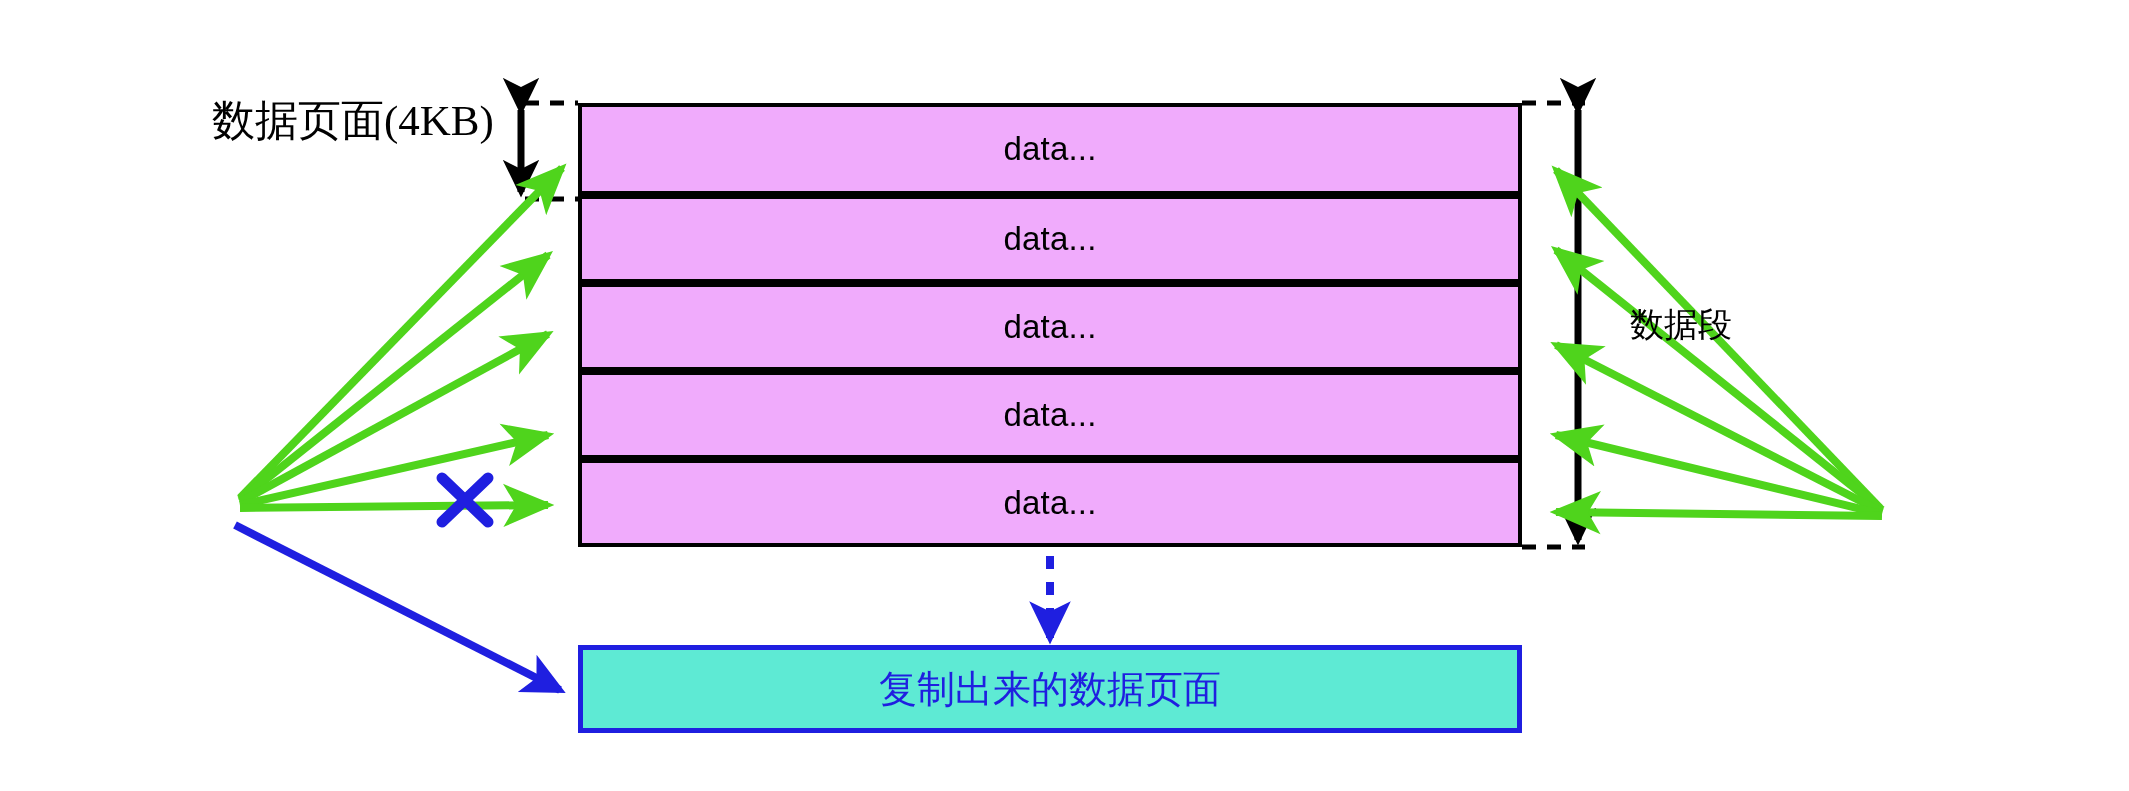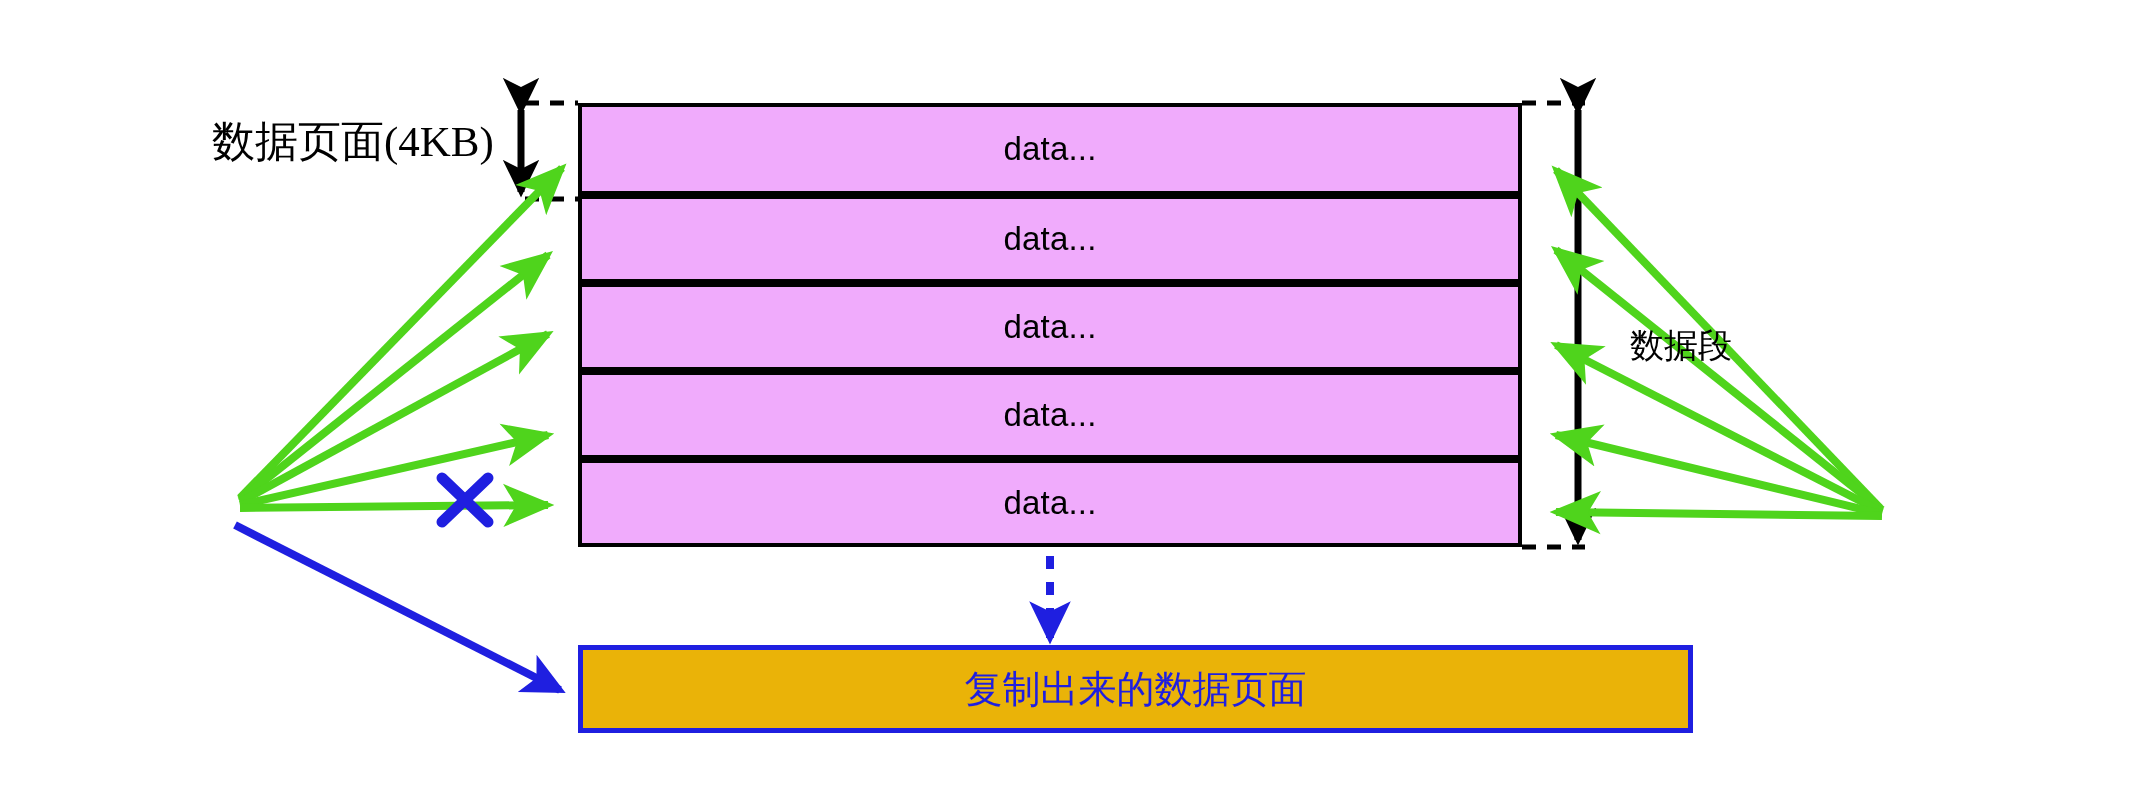--- a/index.html
+++ b/index.html
@@ -19,21 +19,20 @@
     position: absolute;
     left: 0;
     top: 0;
     width: 2129px;
     height: 791px;
   }
   .txt {
     position: absolute;
     white-space: nowrap;
     line-height: 1;
-    margin-top: 21px;
   }
   .cjk-serif {
     font-family: "Liberation Serif", "DejaVu Serif", serif;
   }
   .latin-sans {
     font-family: "Liberation Sans", "DejaVu Sans", sans-serif;
   }
 
   
   #page-size-label {
@@ -90,25 +89,25 @@
     font-size: 62px;
     color: #e01b17;
     transform: translateY(-50%);
   }
 
   
   #copied-box {
     position: absolute;
     left: 578px;
     top: 645px;
-    width: 1115px;
+    width: 944px;
     height: 88px;
     box-sizing: border-box;
     border: 5px solid #1f1fe0;
-    background: #eab308;
+    background: #5eead4;
     display: flex;
     align-items: center;
     justify-content: center;
   }
   #copied-box .box-text {
     font-size: 38px;
     color: #1f1fe0;
   }
 </style>
 </head>

